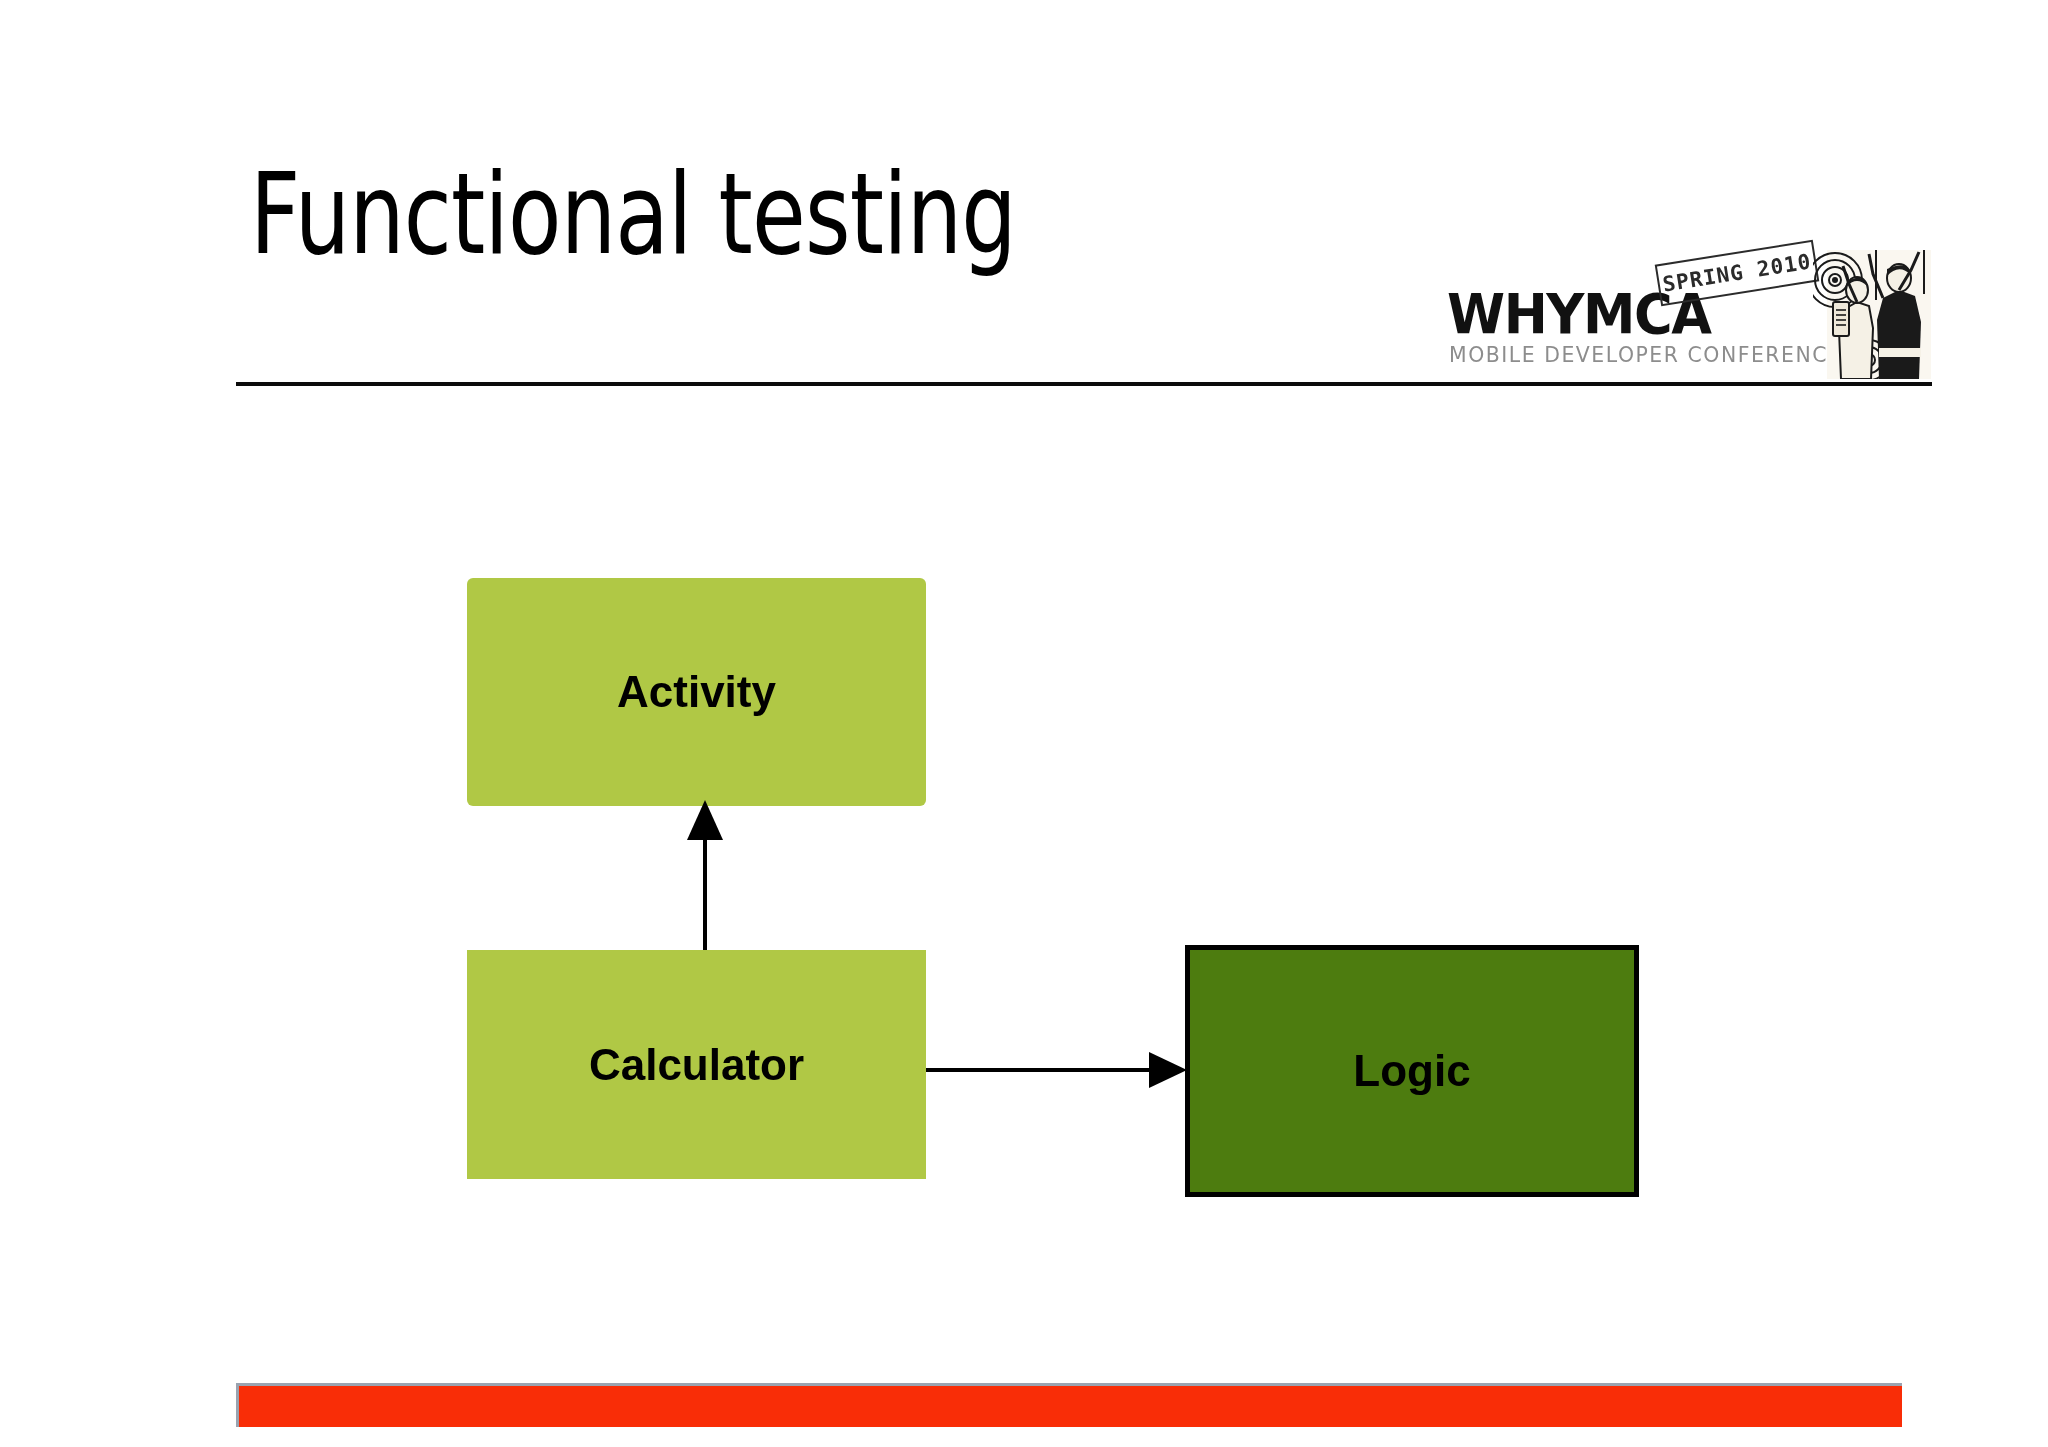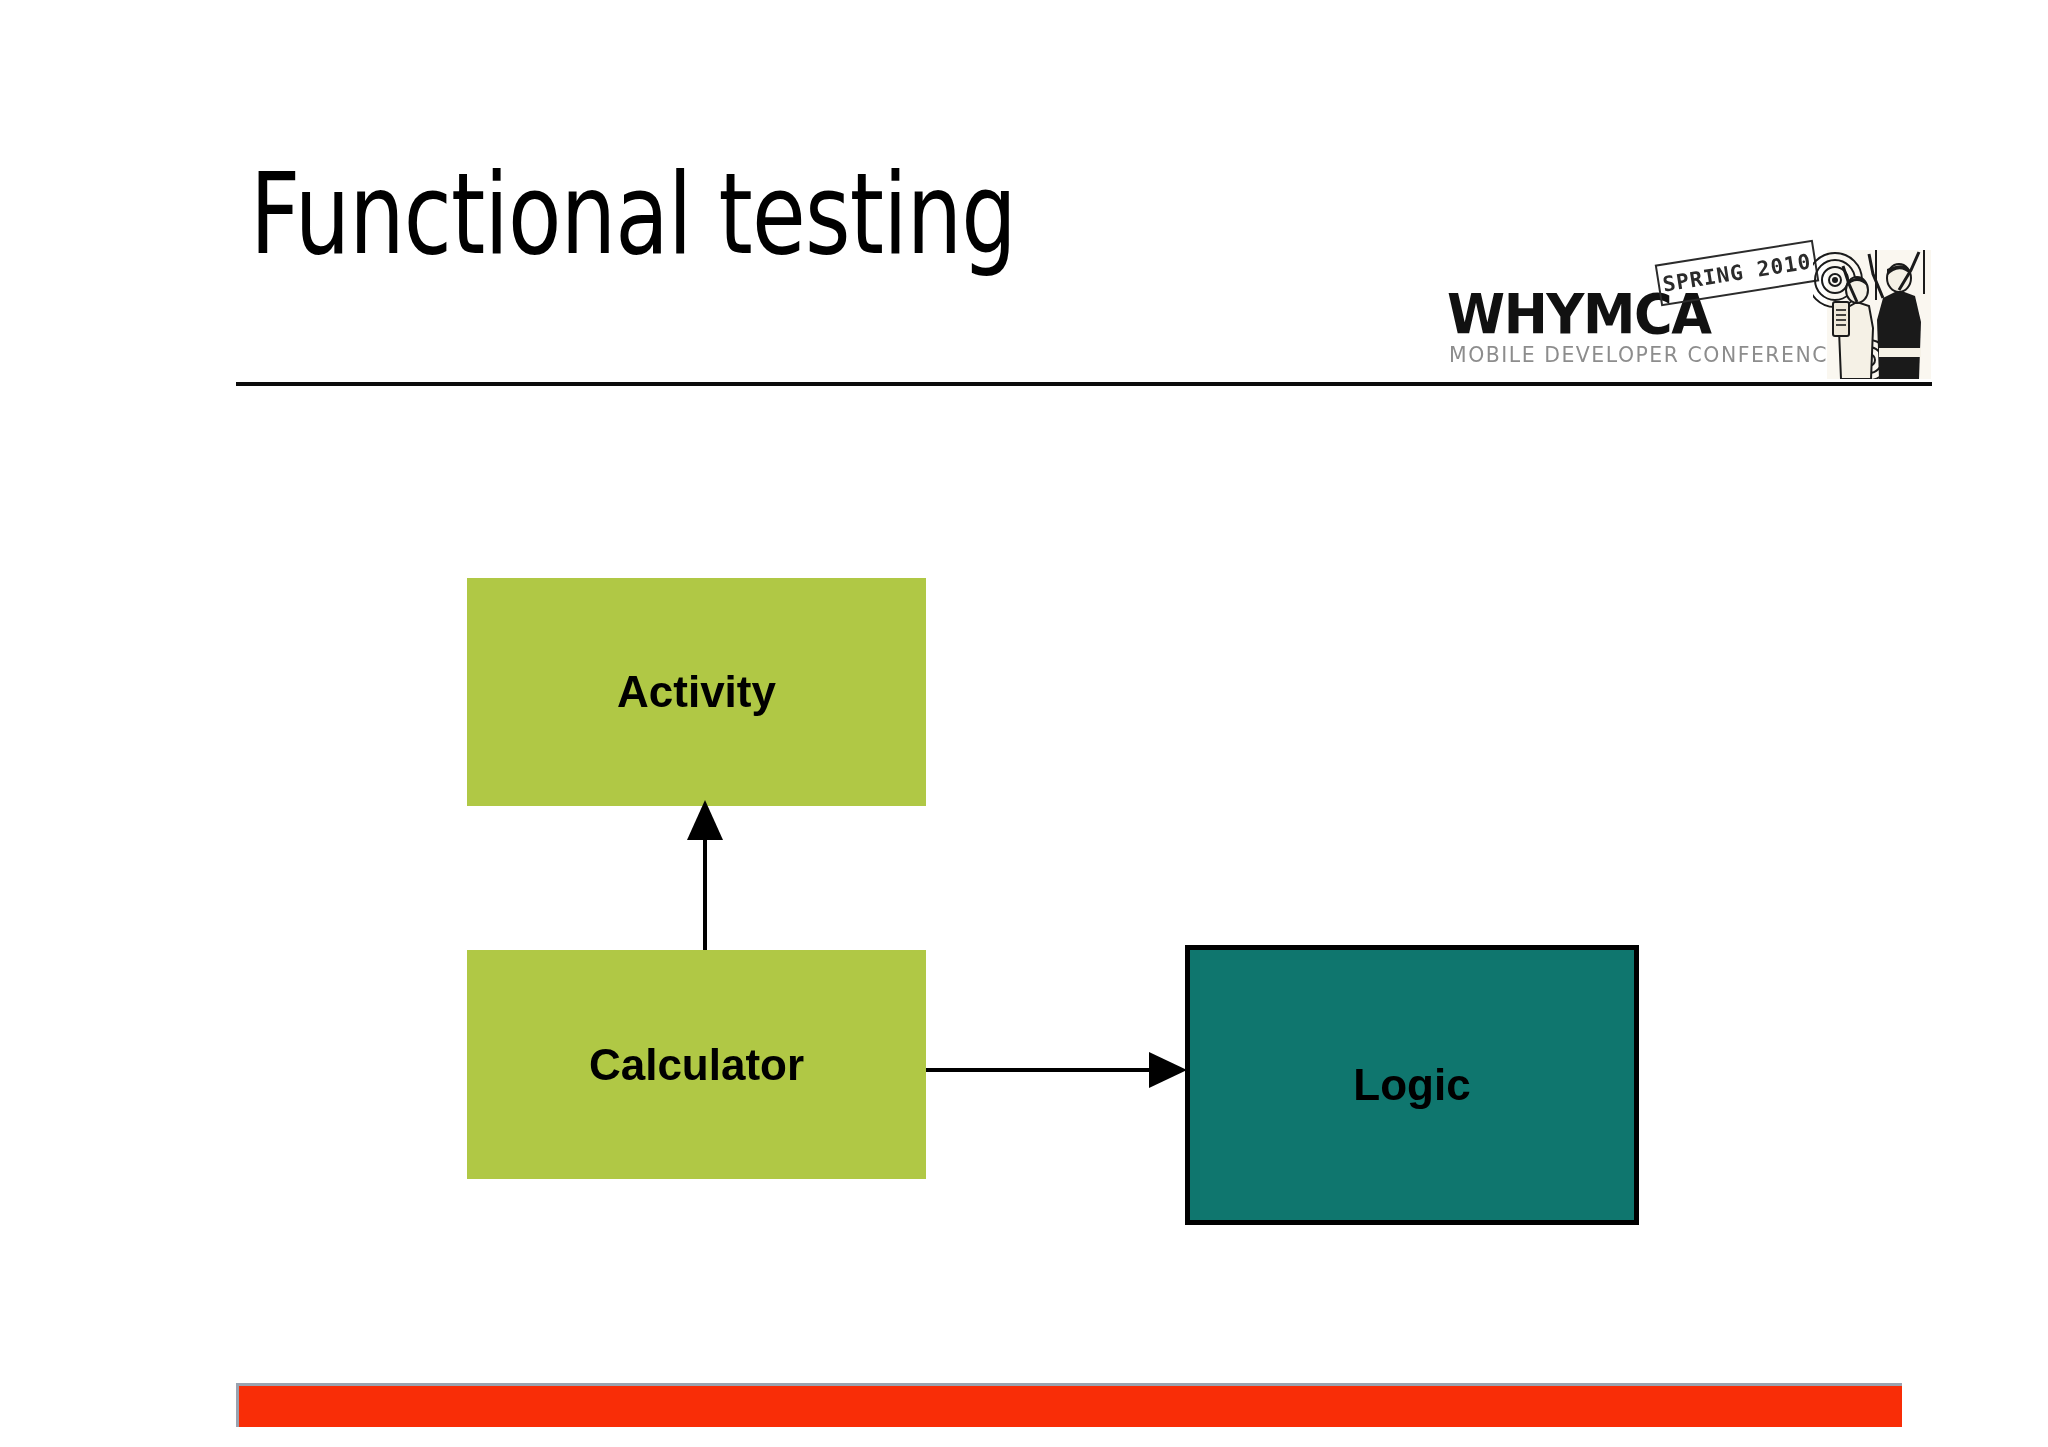--- a/index.html
+++ b/index.html
@@ -150,22 +150,22 @@
   #node-calculator {
     left: 467px;
     top: 922px;
     width: 459px;
     height: 229px;
   }
   #node-logic {
     left: 1185px;
     top: 917px;
     width: 454px;
-    height: 280px;
-    background: #0f766e;
+    height: 252px;
+    background: #4d7c0f;
     border: 5px solid #000000;
   }
 
   #edges {
     position: absolute;
     left: 0;
     top: 0;
     width: 2048px;
     height: 1447px;
     pointer-events: none;
@@ -253,21 +253,21 @@
 
       <g stroke="#1a1a1a" stroke-width="2">
         <line x1="63" y1="6" x2="63" y2="56"></line>
         <line x1="111" y1="6" x2="111" y2="50"></line>
       </g>
     </svg>
   </div>
 
   <div id="diagram">
 
-    <div class="node" id="node-activity" style="background:#b0c845;">
+    <div class="node" id="node-activity" style="background:#b0c845;border-radius:6px;">
       <span class="node-label">Activity</span>
     </div>
 
     <div class="node" id="node-calculator" style="background:#b0c845;">
       <span class="node-label">Calculator</span>
     </div>
 
     <div class="node" id="node-logic">
       <span class="node-label">Logic</span>
     </div>

